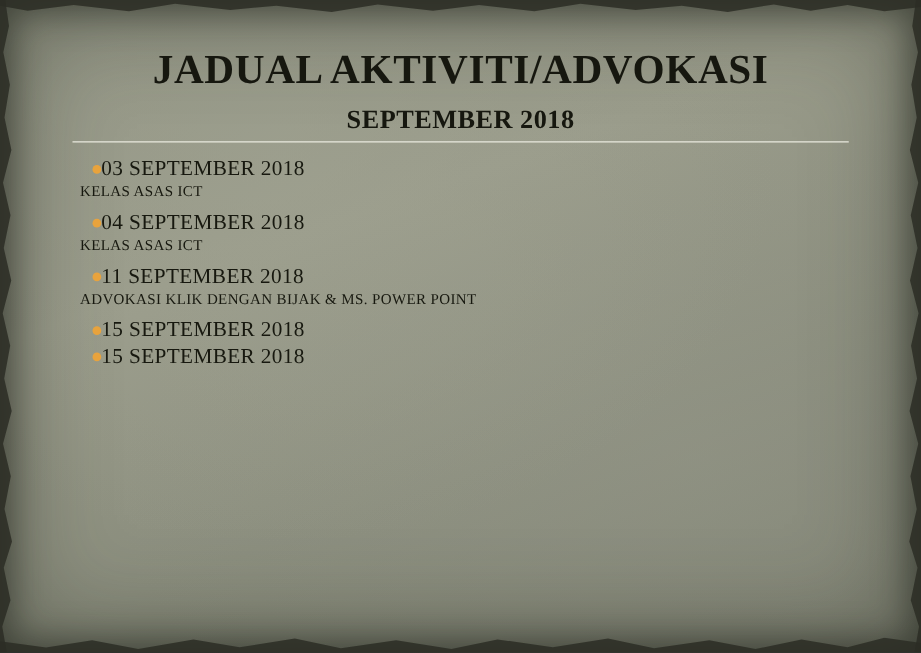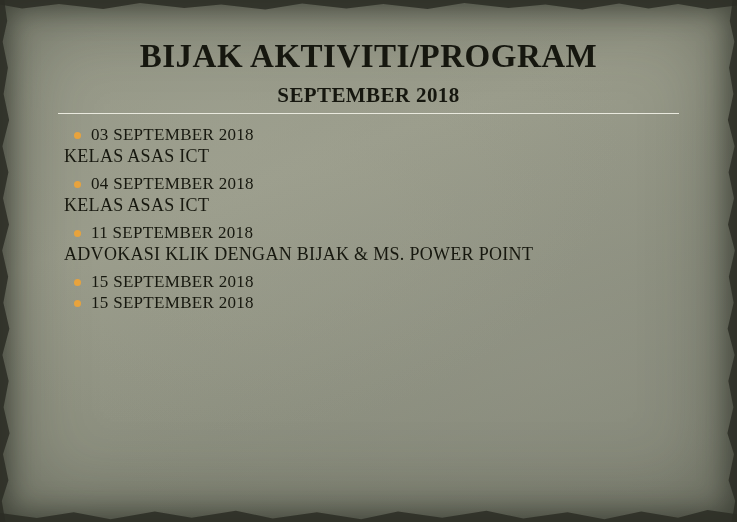--- a/index.html
+++ b/index.html
@@ -87,56 +87,55 @@
 
   .list {
     margin-top: 11px;
   }
   .entry {
     margin-bottom: 1px;
   }
   .entry-date {
     display: flex;
     align-items: center;
-    gap: 10px;
     padding-left: 16px;
     margin-bottom: 1px;
   }
   .bullet {
     width: 7px;
     height: 7px;
     border-radius: 50%;
     background: #e8a33d;
     flex: 0 0 auto;
     display: inline-block;
   }
   .date-text {
     font-size: 17px;
     letter-spacing: 0.3px;
     color: #17180f;
   }
   .activity-text {
-    font-size: 18px;
+    font-size: 12px;
     letter-spacing: 0.3px;
     color: #17180f;
     padding-left: 6px;
     margin-bottom: 7px;
   }
 </style>
 </head>
 <body>
 
 <div class="slide">
   <div class="edge edge-top"></div>
   <div class="edge edge-bottom"></div>
   <div class="edge edge-left"></div>
   <div class="edge edge-right"></div>
 
   <div class="content">
-    <div class="title">BIJAK AKTIVITI/PROGRAM</div>
+    <div class="title">JADUAL AKTIVITI/ADVOKASI</div>
 
     <div class="subtitle-wrap">
       <div class="subtitle">SEPTEMBER 2018</div>
     </div>
 
     <div class="list">
 
       <div class="entry">
         <div class="entry-date">
           <span class="bullet" style="background: rgb(232, 163, 61);"></span>

